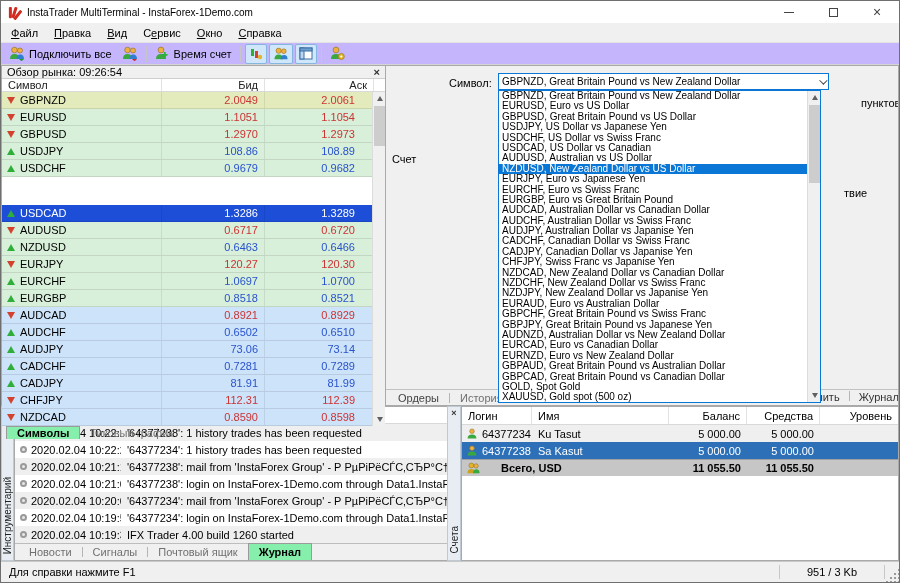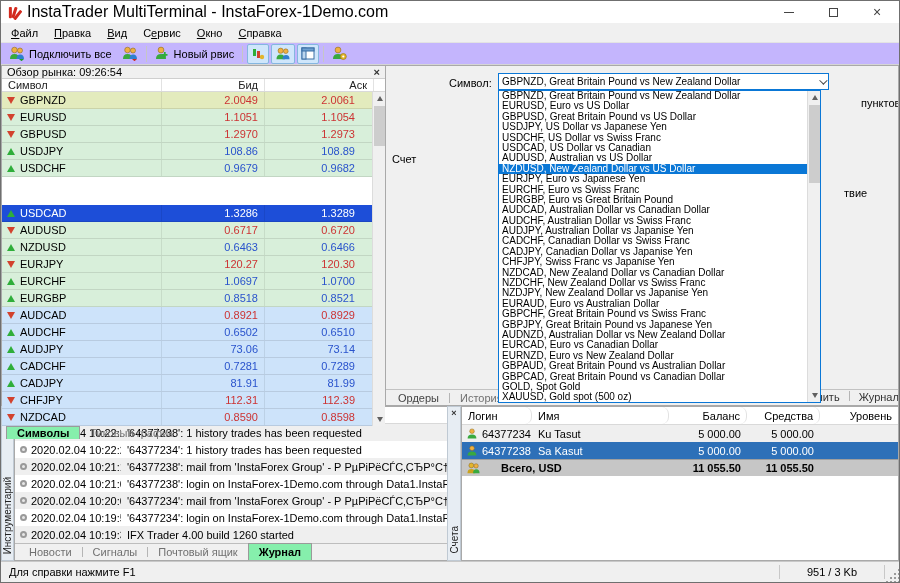--- a/index.html
+++ b/index.html
@@ -4,21 +4,21 @@
 <style>
   * { box-sizing: border-box; margin:0; padding:0; }
   html,body { width:900px; height:583px; overflow:hidden; background:#fff;
     font-family:"Liberation Sans", sans-serif; font-size:11px; color:#000; }
   #app { width:900px; height:583px; border:1px solid #6f6f6f; background:#f0f0f0;
     display:flex; flex-direction:column; }
 
   
   .titlebar { height:22px; background:#fff; display:flex; align-items:center; flex:0 0 auto; }
   .app-icon { width:15px; height:15px; margin:0 5px 0 6px; }
-  .title-text { font-size:16px; }
+  .title-text { font-size:10px; }
   .win-btns { margin-left:auto; display:flex; height:100%; }
   .win-btn { width:44px; display:flex; align-items:center; justify-content:center; color:#444; }
   .glyph-min { width:10px; height:1px; background:#444; }
   .glyph-max { width:9px; height:9px; border:1px solid #444; }
   .glyph-close { font-size:14px; line-height:1; }
 
   
   .menubar { height:19px; display:flex; align-items:center; background:#f0f0f0; padding-left:2px; flex:0 0 auto; }
   .menu-item { padding:2px 8px; }
   .menu-item u { text-decoration:underline; }
@@ -107,21 +107,21 @@
   .j-row { height:17px; display:flex; align-items:center; }
   .j-row:nth-child(odd) { background:#efefef; }
   .j-row .time { width:106px; display:flex; align-items:center; gap:4px; padding-left:5px; white-space:nowrap; overflow:hidden; }
   .j-row .msg { flex:1; padding-left:6px; white-space:nowrap; overflow:hidden; }
   .gear-dot { width:7px; height:7px; border-radius:50%; border:2px solid #9a9a9a; background:#e8e8e8; flex:0 0 auto; }
   .j-tabs { height:17px; margin-top:auto; background:#f0f0f0; border-top:1px solid #bdbdbd; display:flex; align-items:stretch; padding-left:4px; }
 
   .accounts-panel { flex:1; display:flex; }
   .accounts-body { flex:1; background:#fff; border:1px solid #a9a9a9; display:flex; flex-direction:column; }
   .a-head { height:18px; display:flex; border-bottom:1px solid #d9d9d9; }
-  .a-head .c { display:flex; align-items:center; padding:0 6px; border-right:1px solid #e2e2e2;border-radius:7px; }
+  .a-head .c { display:flex; align-items:center; padding:0 6px; border-right:1px solid #e2e2e2; }
   .ac-login { width:70px; }
   .ac-name { flex:1; }
   .ac-bal { width:78px; justify-content:flex-end; }
   .ac-eq { width:73px; justify-content:flex-end; }
   .ac-lvl { width:78px; justify-content:flex-end; }
   .a-row { height:17px; display:flex; align-items:center; }
   .a-row.r0 { background:#efefef; }
   .a-row.sel { background:#2d70b8; color:#fff; }
   .a-row .login { width:70px; display:flex; align-items:center; gap:4px; padding-left:4px; }
   .a-row .name { flex:1; padding-left:6px; }
@@ -198,21 +198,21 @@
         <path d="M15 13 l-5 0 l2.5 2.2 z" fill="#cc2b1d"></path>
       </svg>
     </div>
     <div class="tsep"></div>
     <div class="tbtn">
       <svg width="15" height="15" viewBox="0 0 15 15">
         <circle cx="6" cy="4" r="2.9" fill="#f0b040" stroke="#8a6a20" stroke-width="0.6"></circle>
         <path d="M1 13 q0-5 5-5 q5 0 5 5 z" fill="#39a93f"></path>
         <path d="M11 9 h2 v2 h2 v2 h-2 v2 h-2 v-2 h-2 v-2 h2 z" fill="#2fae3a" transform="translate(-1,-2) scale(0.9)"></path>
       </svg>
-      <span>Новый рвис</span>
+      <span>Время счет</span>
     </div>
     <div class="tsep"></div>
     <div class="toggle">
       <svg width="14" height="14" viewBox="0 0 14 14">
         <rect x="2" y="2" width="3" height="7" fill="#2fae3a"></rect>
         <rect x="6" y="4" width="3" height="7" fill="#d2422e"></rect>
         <circle cx="11" cy="10" r="2.2" fill="#e3b52c"></circle>
       </svg>
     </div>
     <div class="toggle">

